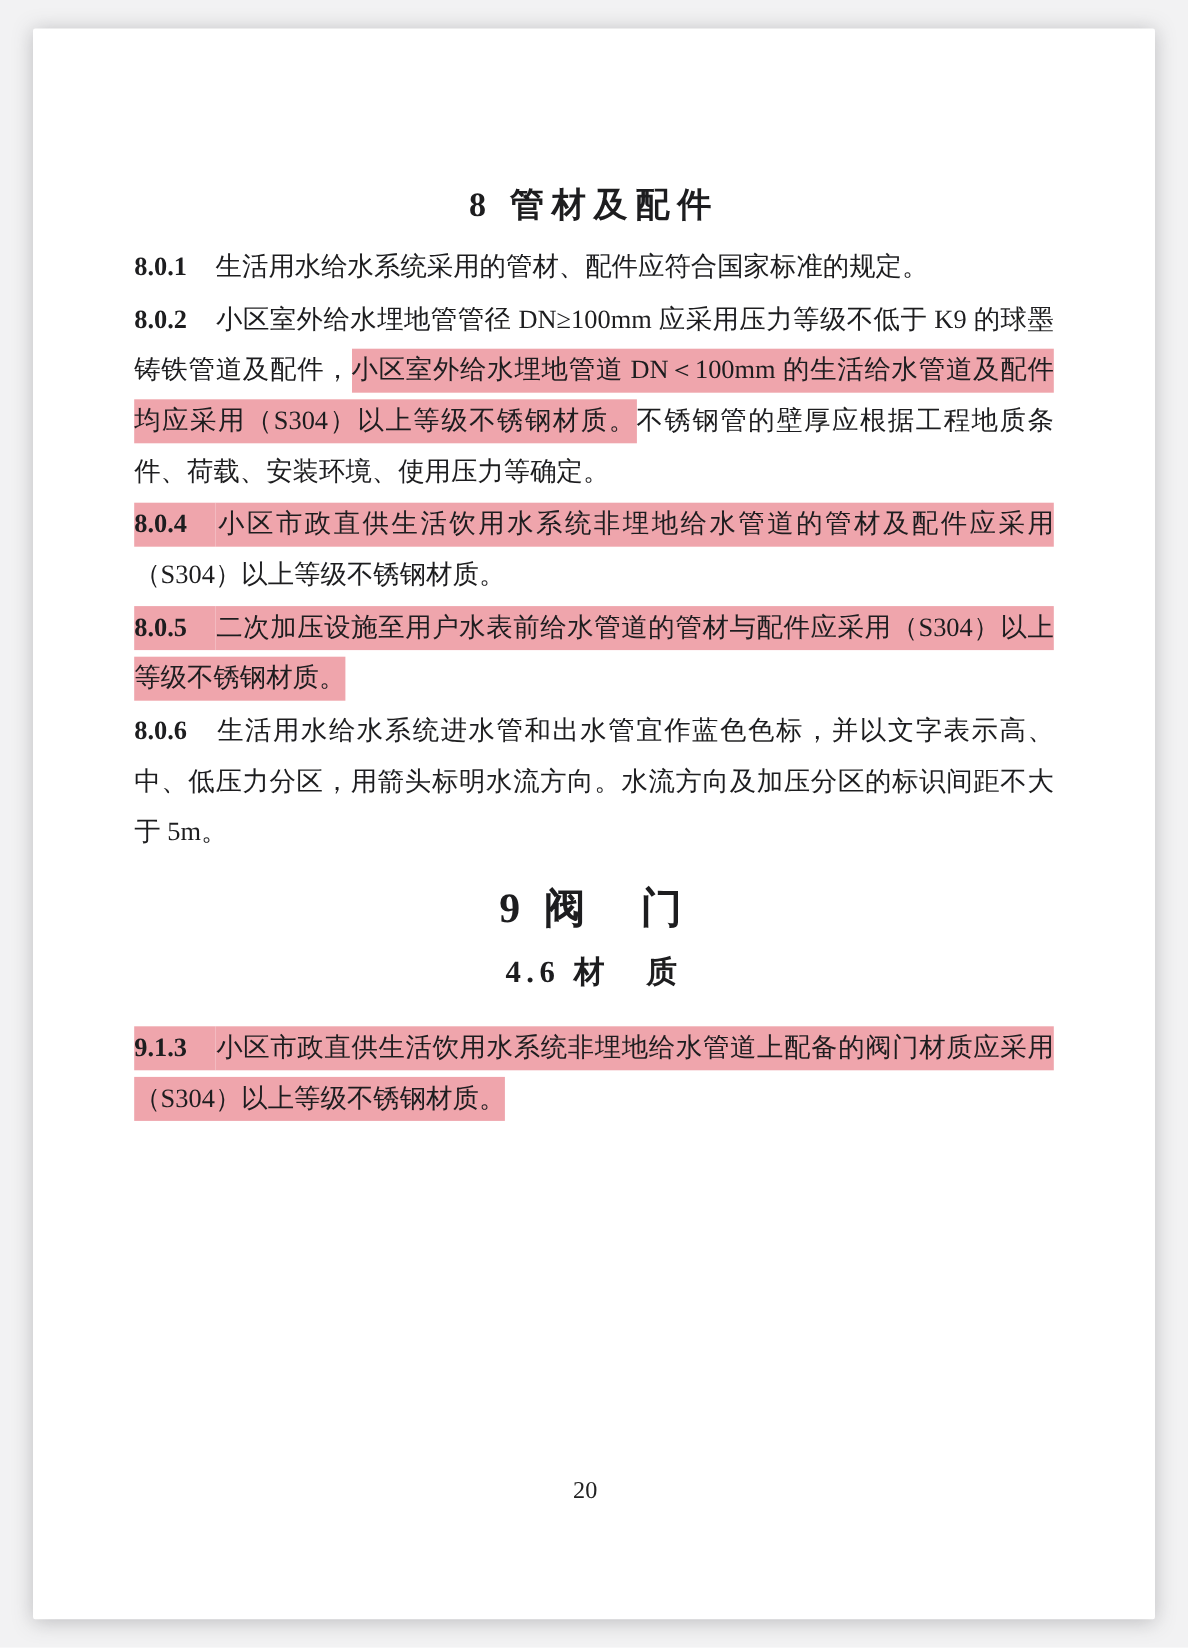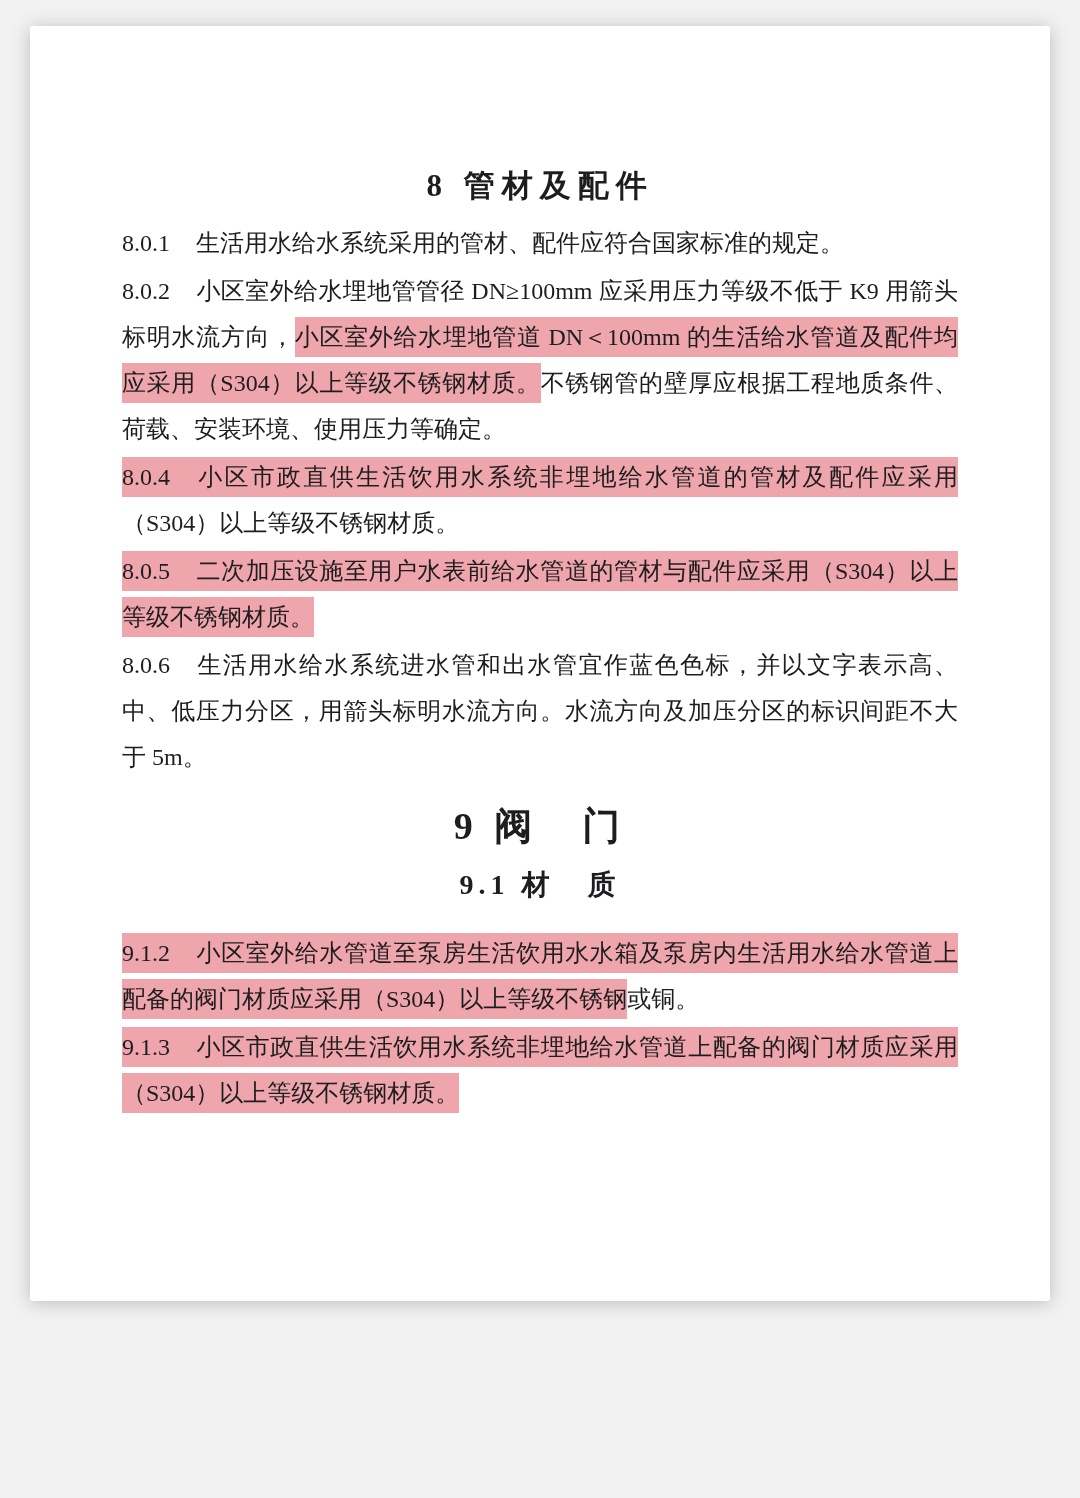--- a/index.html
+++ b/index.html
@@ -14,21 +14,21 @@
     width: 1080px;
     height: 1498px;
     background: #f2f2f3;
     overflow: hidden;
   }
   .sheet {
     position: absolute;
     left: 30px;
     top: 26px;
     width: 1020px;
-    height: 1275px;
+    height: 1446px;
     background: #ffffff;
     border-radius: 2px;
     box-shadow: 0 2px 18px rgba(90, 90, 95, 0.35);
     overflow: hidden;
   }
   .content {
     padding: 140px 92px 0 92px;
     font-size: 24px;
     line-height: 46px;
     color: #1d1d1f;
@@ -55,21 +55,21 @@
     font-weight: 700;
     text-align: center;
     letter-spacing: 5px;
     line-height: 38px;
     margin: 20px 0 26px 0;
   }
   p.para {
     margin: 0 0 2px 0;
   }
   .seg.bold {
-    font-weight: 400;
+    font-weight: 700;
     padding-right: 26px;
   }
   .seg.hl {
     background: #efa5ac;
     padding-top: 7px;
     padding-bottom: 7px;
   }
   .page-num {
     position: absolute;
     left: 0;
@@ -81,24 +81,23 @@
   }
 </style>
 </head>
 <body>
 
 <div class="page-wrap">
   <div class="sheet">
     <div class="content">
         <div class="heading1">8 管材及配件</div>
         <p class="para"><span class="seg bold">8.0.1</span><span class="seg">生活用水给水系统采用的管材、配件应符合国家标准的规定。</span></p>
-        <p class="para"><span class="seg bold">8.0.2</span><span class="seg">小区室外给水埋地管管径 DN≥100mm 应采用压力等级不低于 K9 用箭头标明水流方向，</span><span class="seg hl">小区室外给水埋地管道 DN＜100mm 的生活给水管道及配件均应采用（S304）以上等级不锈钢材质。</span><span class="seg">不锈钢管的壁厚应根据工程地质条件、荷载、安装环境、使用压力等确定。</span></p>
+        <p class="para"><span class="seg bold">8.0.2</span><span class="seg">小区室外给水埋地管管径 DN≥100mm 应采用压力等级不低于 K9 的球墨铸铁管道及配件，</span><span class="seg hl">小区室外给水埋地管道 DN＜100mm 的生活给水管道及配件均应采用（S304）以上等级不锈钢材质。</span><span class="seg">不锈钢管的壁厚应根据工程地质条件、荷载、安装环境、使用压力等确定。</span></p>
         <p class="para"><span class="seg bold hl">8.0.4</span><span class="seg hl">小区市政直供生活饮用水系统非埋地给水管道的管材及配件应采用</span><span class="seg">（S304）以上等级不锈钢材质。</span></p>
         <p class="para"><span class="seg bold hl">8.0.5</span><span class="seg hl">二次加压设施至用户水表前给水管道的管材与配件应采用（S304）以上等级不锈钢材质。</span></p>
         <p class="para"><span class="seg bold">8.0.6</span><span class="seg">生活用水给水系统进水管和出水管宜作蓝色色标，并以文字表示高、中、低压力分区，用箭头标明水流方向。水流方向及加压分区的标识间距不大于 5m。</span></p>
         <div class="heading2">9 阀　门</div>
-        <div class="heading3">9.1 材　质</div>
-        <p class="para"><span class="seg bold hl">9.1.2</span><span class="seg hl">小区室外给水管道至泵房生活饮用水水箱及泵房内生活用水给水管道上配备的阀门材质应采用（S304）以上等级不锈钢</span><span class="seg">或铜。</span></p>
+        <div class="heading3">4.6 材　质</div>
         <p class="para"><span class="seg bold hl">9.1.3</span><span class="seg hl">小区市政直供生活饮用水系统非埋地给水管道上配备的阀门材质应采用（S304）以上等级不锈钢材质。</span></p>
       </div>
     <div class="page-num">20</div>
   </div>
 </div>
 
 </body></html>

